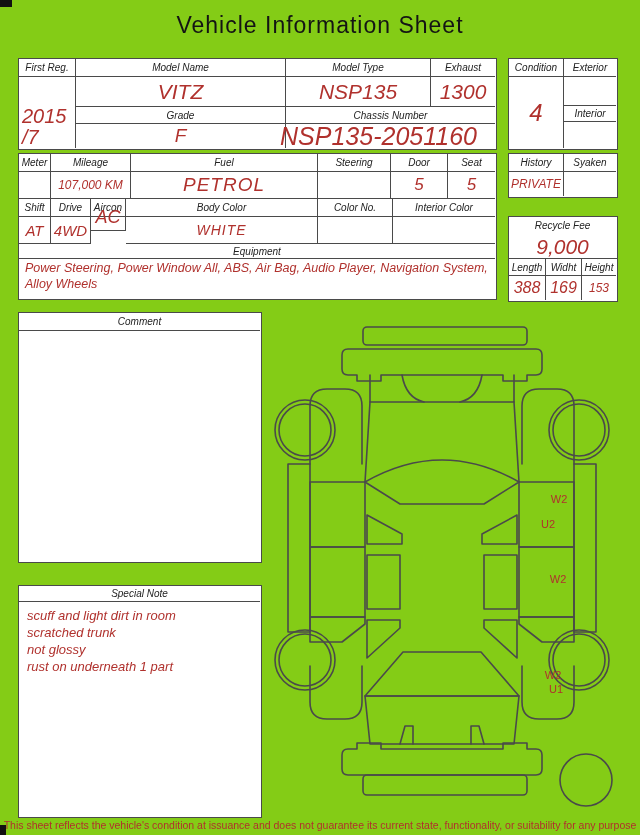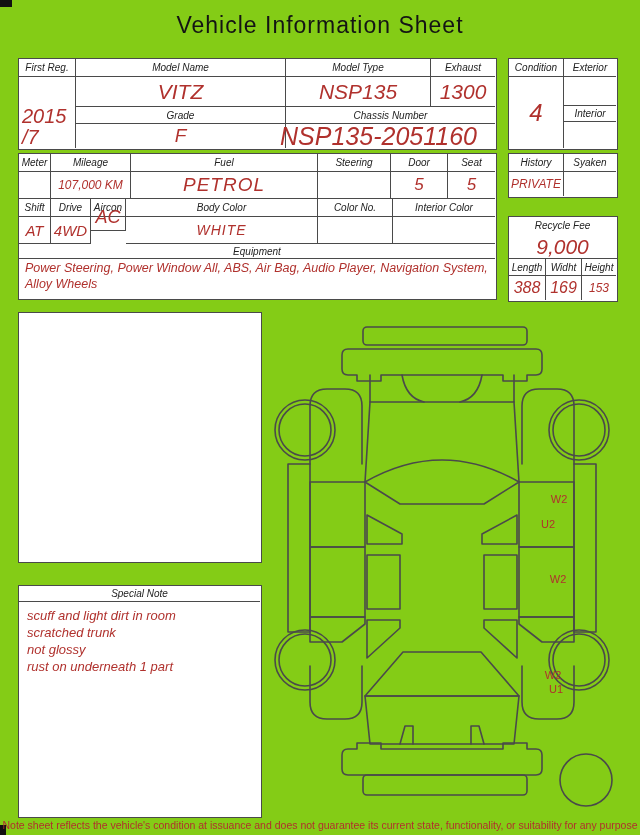--- a/index.html
+++ b/index.html
@@ -113,20 +113,21 @@
   <div class="box" style="left:508px;top:258px;width:110px;height:44px">
     <div class="cell lbl br bb" style="left:0;top:0;width:37px;height:17px">Length</div>
     <div class="cell lbl br bb" style="left:37px;top:0;width:36px;height:17px">Widht</div>
     <div class="cell lbl bb" style="left:73px;top:0;width:34px;height:17px">Height</div>
     <div class="cell val br" style="left:0;top:17px;width:37px;height:24px;font-size:16px">388</div>
     <div class="cell val br" style="left:37px;top:17px;width:36px;height:24px;font-size:16px">169</div>
     <div class="cell val" style="left:73px;top:17px;width:34px;height:24px;font-size:12px">153</div>
   </div>
 
   <div class="box" style="left:18px;top:312px;width:244px;height:251px">
+    <div class="cell lbl bb" style="left:0;top:0;width:241px;height:18px">Comment</div>
     <div class="note-body" style="top:18px"></div>
   </div>
 
   <div class="box" style="left:18px;top:585px;width:244px;height:233px">
     <div class="cell lbl bb" style="left:0;top:0;width:241px;height:16px">Special Note</div>
     <div class="note-body">
       <div>scuff and light dirt in room</div>
       <div>scratched trunk</div>
       <div>not glossy</div>
       <div>rust on underneath 1 part</div>
@@ -189,15 +190,15 @@
     </g>
     <g fill="#b0312d" font-size="11" text-anchor="middle">
       <text x="297" y="191">W2</text>
       <text x="286" y="216">U2</text>
       <text x="296" y="271">W2</text>
       <text x="291" y="367">W2</text>
       <text x="294" y="381">U1</text>
     </g>
   </svg>
 
-  <div class="footer">Note sheet reflects the vehicle's condition at issuance and does not guarantee its current state, functionality, or suitability for any purpose</div>
+  <div class="footer">This sheet reflects the vehicle's condition at issuance and does not guarantee its current state, functionality, or suitability for any purpose</div>
 
 </div>
 
 </body></html>

